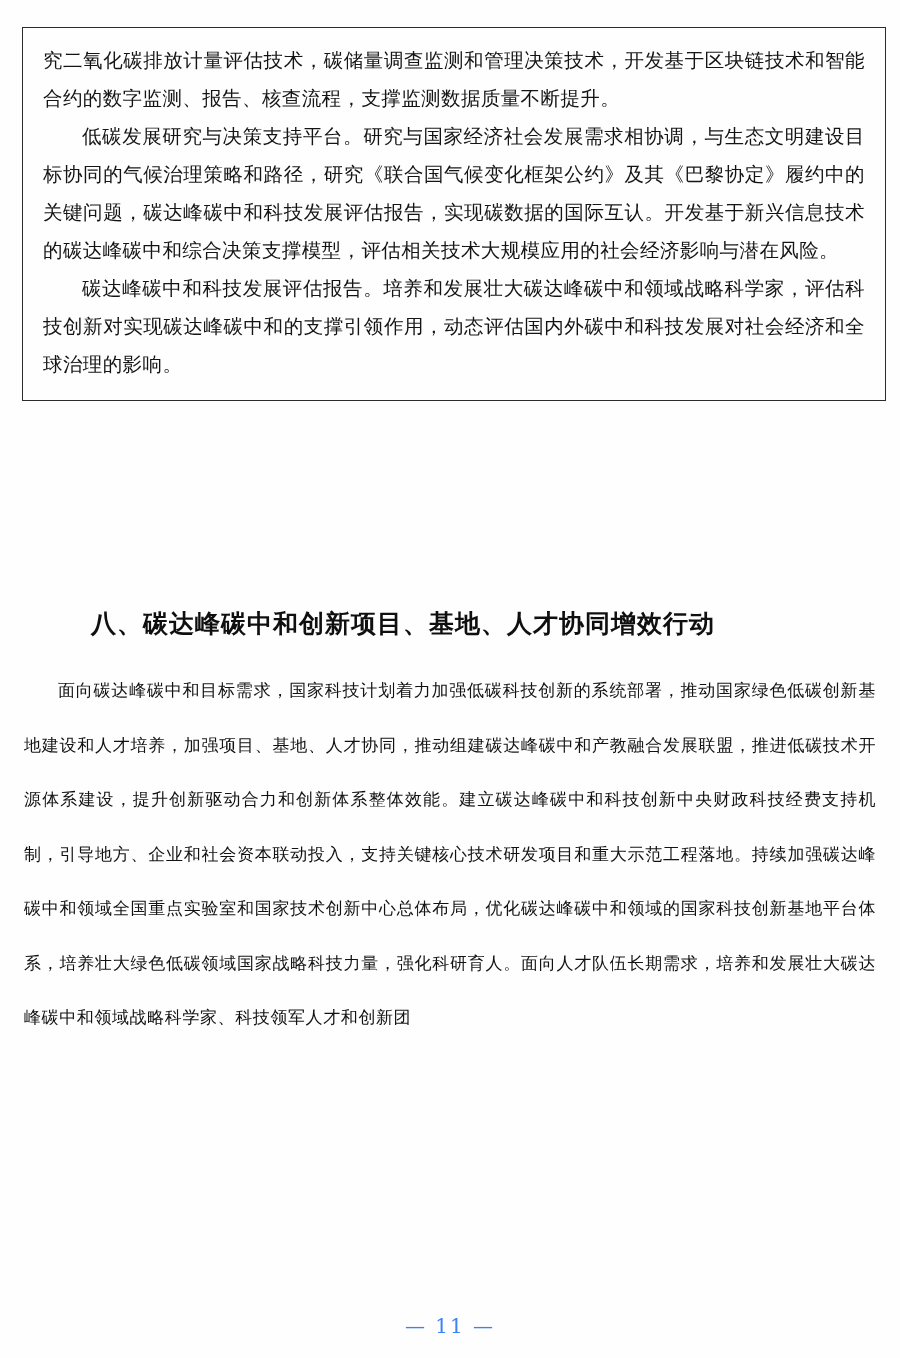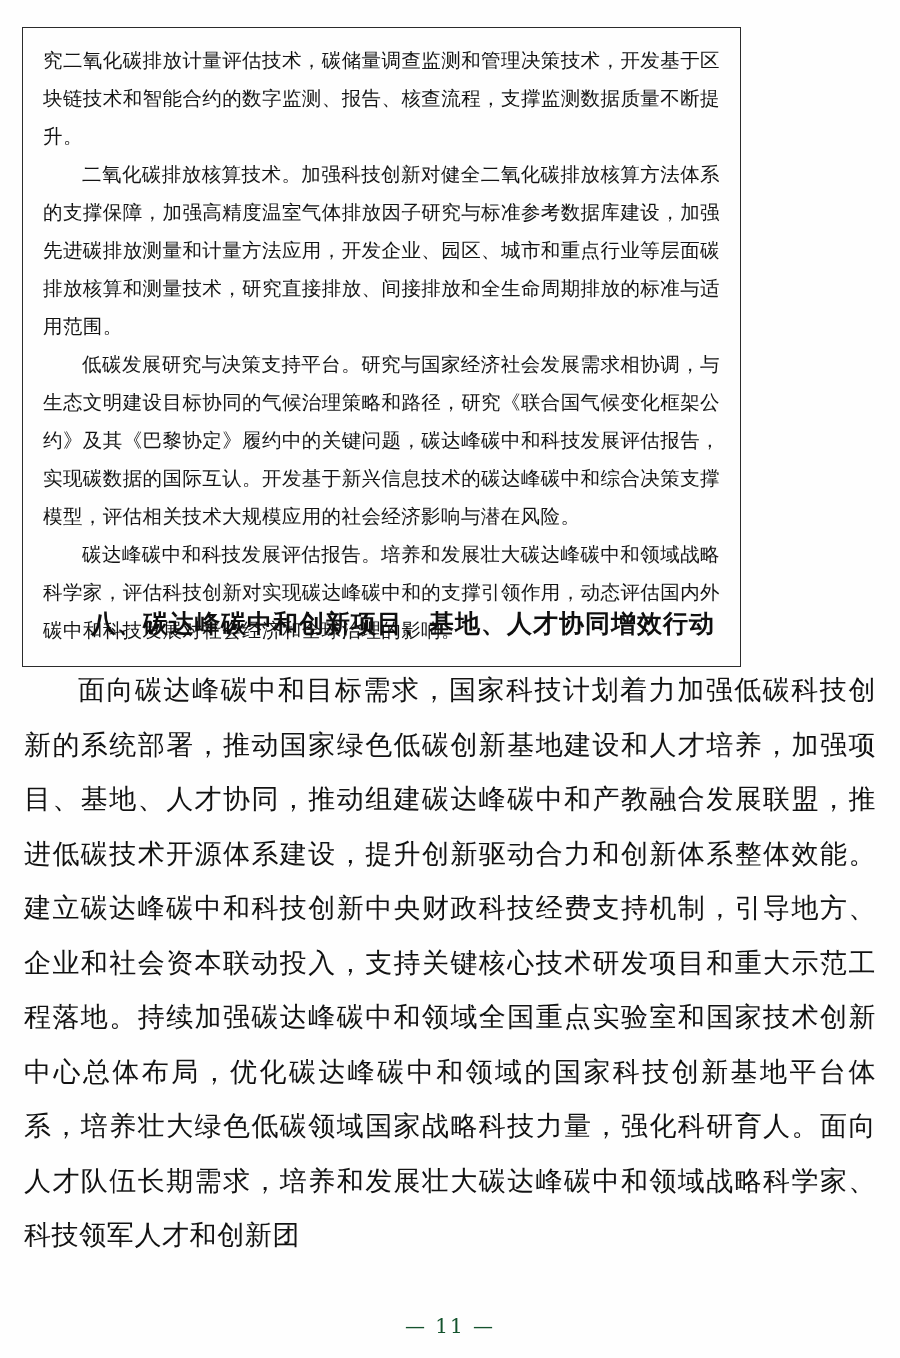--- a/index.html
+++ b/index.html
@@ -20,21 +20,21 @@
     left: 0; top: 0;
     width: 900px;
     height: 1358px;
     background: #fefefe;
   }
   
   .boxed {
     position: absolute;
     left: 22px;
     top: 27px;
-    width: 719px;
+    width: 864px;
     box-sizing: border-box;
     border: 1.5px solid #2b2b2b;
     padding: 14px 20px 16px 20px;
   }
   .boxed p {
     margin: 0;
     font-size: 19.5px;
     line-height: 38px;
     text-align: justify;
     text-justify: inter-ideograph;
@@ -61,48 +61,47 @@
   .body-text {
     position: absolute;
     left: 20px;
     top: 663px;
     width: 860px;
     box-sizing: border-box;
     padding: 0 4px;
   }
   .body-text p {
     margin: 0;
-    font-size: 27px;
+    font-size: 17px;
     line-height: 54.5px;
     text-align: justify;
     text-justify: inter-ideograph;
     text-indent: 2em;
     letter-spacing: 0.6px;
     color: #121212;
   }
   .page-number {
     position: absolute;
     left: 0;
     bottom: 20px;
     width: 900px;
     text-align: center;
     font-size: 20px;
-    color: #14532d;
+    color: #3b82f6;
     letter-spacing: 2px;
     font-family: "DejaVu Serif", "Liberation Serif", serif;
   }
 </style>
 </head>
 <body>
 
 <div class="page">
 
   <div class="boxed">
     <p>究二氧化碳排放计量评估技术，碳储量调查监测和管理决策技术，开发基于区块链技术和智能合约的数字监测、报告、核查流程，支撑监测数据质量不断提升。</p>
-    <p class="indent">二氧化碳排放核算技术。加强科技创新对健全二氧化碳排放核算方法体系的支撑保障，加强高精度温室气体排放因子研究与标准参考数据库建设，加强先进碳排放测量和计量方法应用，开发企业、园区、城市和重点行业等层面碳排放核算和测量技术，研究直接排放、间接排放和全生命周期排放的标准与适用范围。</p>
     <p class="indent">低碳发展研究与决策支持平台。研究与国家经济社会发展需求相协调，与生态文明建设目标协同的气候治理策略和路径，研究《联合国气候变化框架公约》及其《巴黎协定》履约中的关键问题，碳达峰碳中和科技发展评估报告，实现碳数据的国际互认。开发基于新兴信息技术的碳达峰碳中和综合决策支撑模型，评估相关技术大规模应用的社会经济影响与潜在风险。</p>
     <p class="indent">碳达峰碳中和科技发展评估报告。培养和发展壮大碳达峰碳中和领域战略科学家，评估科技创新对实现碳达峰碳中和的支撑引领作用，动态评估国内外碳中和科技发展对社会经济和全球治理的影响。</p>
   </div>
 
   <div class="section-heading">八、碳达峰碳中和创新项目、基地、人才协同增效行动</div>
 
   <div class="body-text">
     <p>面向碳达峰碳中和目标需求，国家科技计划着力加强低碳科技创新的系统部署，推动国家绿色低碳创新基地建设和人才培养，加强项目、基地、人才协同，推动组建碳达峰碳中和产教融合发展联盟，推进低碳技术开源体系建设，提升创新驱动合力和创新体系整体效能。建立碳达峰碳中和科技创新中央财政科技经费支持机制，引导地方、企业和社会资本联动投入，支持关键核心技术研发项目和重大示范工程落地。持续加强碳达峰碳中和领域全国重点实验室和国家技术创新中心总体布局，优化碳达峰碳中和领域的国家科技创新基地平台体系，培养壮大绿色低碳领域国家战略科技力量，强化科研育人。面向人才队伍长期需求，培养和发展壮大碳达峰碳中和领域战略科学家、科技领军人才和创新团</p>
   </div>
 

